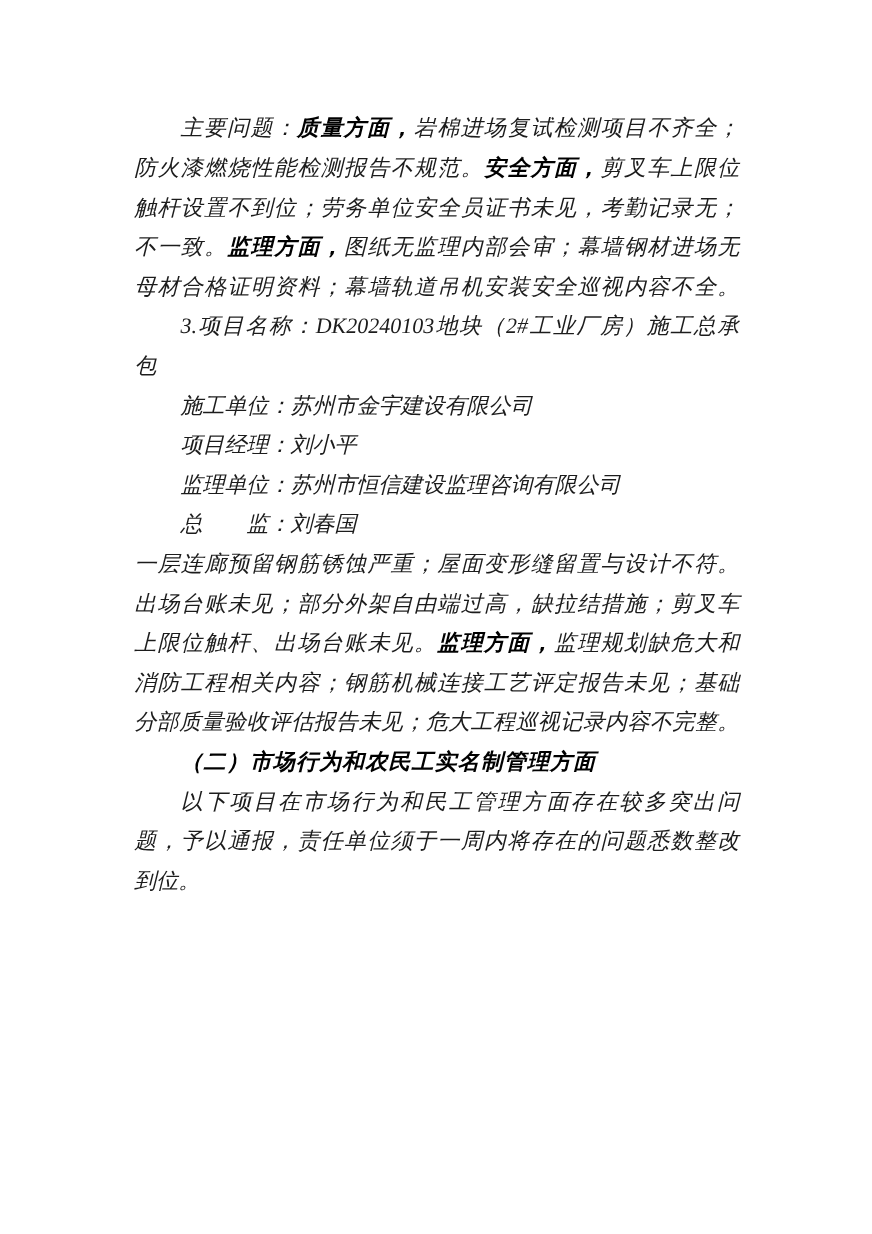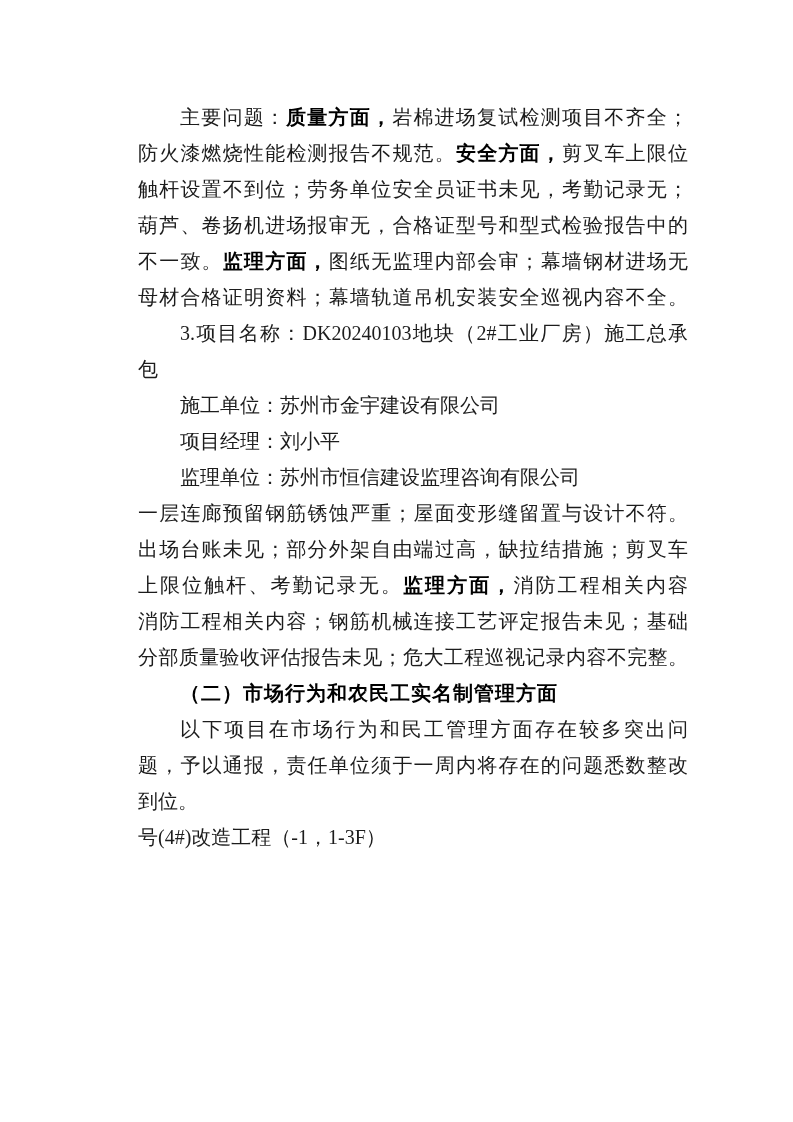--- a/index.html
+++ b/index.html
@@ -9,25 +9,26 @@
     font-family: "Liberation Serif", serif;
   }
   .page {
     position: relative;
     width: 793px; height: 1122px;
     background: #ffffff;
     overflow: hidden;
   }
   .content {
     position: absolute;
-    left: 138px; top: 99px;
+    left: 122px; top: 99px;
     width: 550px;
     color: #1c1c1c;
     font-size: 20px;
     line-height: 36px;
+    font-style: italic;
   }
   .line {
     height: 36px;
     text-align: left;
     white-space: normal;
   }
   .line.just {
     text-align: justify;
     text-align-last: justify;
     text-justify: inter-character;
@@ -47,32 +48,31 @@
   }
 </style>
 </head>
 <body>
 
 <div class="page">
   <div class="content">
       <div class="line indent just"><span class="r">主要问题：</span><span class="b">质量方面，</span><span class="r">岩棉进场复试检测项目不齐全；</span></div>
       <div class="line just"><span class="r">防火漆燃烧性能检测报告不规范。</span><span class="b">安全方面，</span><span class="r">剪叉车上限位</span></div>
       <div class="line just"><span class="r">触杆设置不到位；劳务单位安全员证书未见，考勤记录无；</span></div>
-      <div class="line just"><span class="r">葫芦、卷扬机进场报审无，合格证型号和型式检验报告中的</span></div>
       <div class="line just"><span class="r">不一致。</span><span class="b">监理方面，</span><span class="r">图纸无监理内部会审；幕墙钢材进场无</span></div>
       <div class="line just"><span class="r">母材合格证明资料；幕墙轨道吊机安装安全巡视内容不全。</span></div>
       <div class="line indent just"><span class="r">3.项目名称：DK20240103地块（2#工业厂房）施工总承</span></div>
       <div class="line"><span class="r">包</span></div>
       <div class="line indent"><span class="r">施工单位：苏州市金宇建设有限公司</span></div>
       <div class="line indent"><span class="r">项目经理：刘小平</span></div>
       <div class="line indent"><span class="r">监理单位：苏州市恒信建设监理咨询有限公司</span></div>
+      <div class="line indent"><span class="r">总　　监：刘春国</span></div>
       <div class="line just"><span class="r">一层连廊预留钢筋锈蚀严重；屋面变形缝留置与设计不符。</span></div>
       <div class="line just"><span class="r">出场台账未见；部分外架自由端过高，缺拉结措施；剪叉车</span></div>
-      <div class="line just"><span class="r">上限位触杆、考勤记录无。</span><span class="b">监理方面，</span><span class="r">消防工程相关内容</span></div>
+      <div class="line just"><span class="r">上限位触杆、出场台账未见。</span><span class="b">监理方面，</span><span class="r">监理规划缺危大和</span></div>
       <div class="line just"><span class="r">消防工程相关内容；钢筋机械连接工艺评定报告未见；基础</span></div>
       <div class="line just"><span class="r">分部质量验收评估报告未见；危大工程巡视记录内容不完整。</span></div>
       <div class="line indent heading"><span class="b">（二）市场行为和农民工实名制管理方面</span></div>
       <div class="line indent just"><span class="r">以下项目在市场行为和民工管理方面存在较多突出问</span></div>
       <div class="line just"><span class="r">题，予以通报，责任单位须于一周内将存在的问题悉数整改</span></div>
       <div class="line"><span class="r">到位。</span></div>
-      <div class="line"><span class="r">号(4#)改造工程（-1，1-3F）</span></div>
     </div>
 </div>
 
 </body></html>

